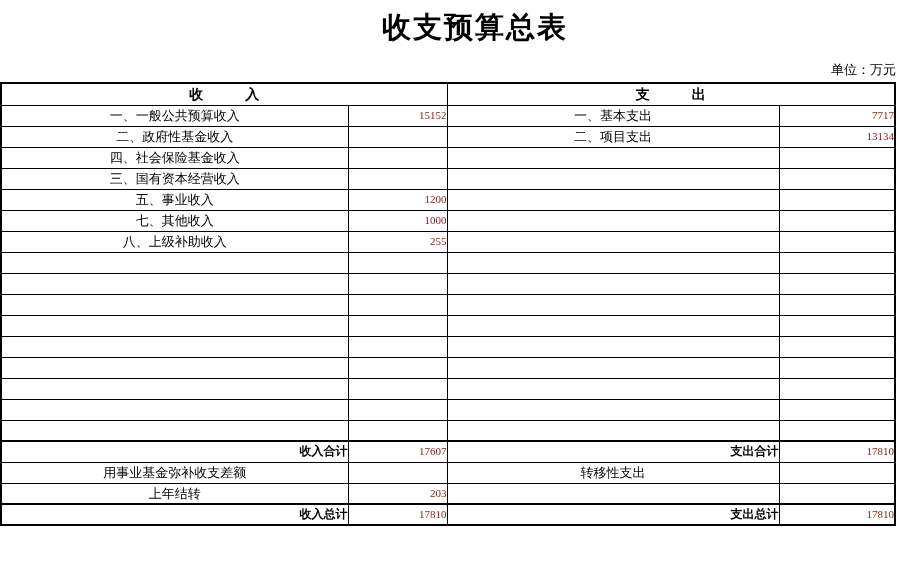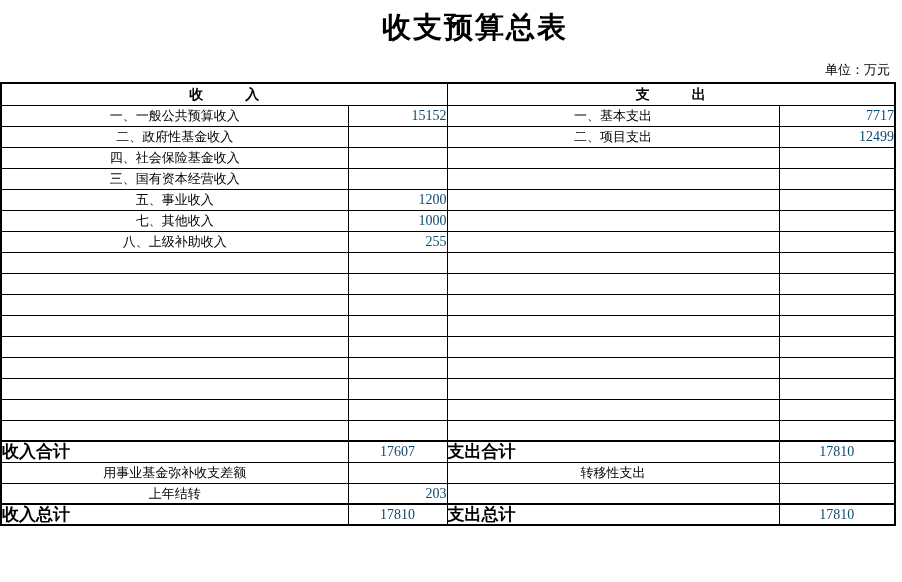--- a/index.html
+++ b/index.html
@@ -15,21 +15,21 @@
     font-weight: bold;
     padding-top: 9px;
     line-height: 36px;
     letter-spacing: 2px;
     height: 40px;
     margin-left: 48px;
   }
   .unit {
     text-align: right;
     font-size: 13px;
-    padding-right: 12px;
+    padding-right: 6px;
     margin-top: 12px;
     line-height: 18px;
     margin-bottom: 3px;
   }
   table.budget {
     border-collapse: collapse;
     table-layout: fixed;
     width: 894px;
     margin-left: 0;
     border: 2px solid #000;
@@ -44,31 +44,31 @@
   tr.hdr  { height: 22px; }
   tr.row  { height: 21px; }
   th { font-size: 14px; font-weight: bold; text-align: center; }
   td.lbl {
     font-size: 13px;
     text-align: center;
     padding: 0 4px;
   }
   td.val {
     font-family: "Liberation Serif", serif;
-    font-size: 14px;
-    color: #0c4a6e;
+    font-size: 11px;
+    color: #7f1d1d;
     text-align: right;
     padding: 0 6px;
   }
   tr.sum td.lbl {
-    text-align: left;
+    text-align: right;
     font-weight: bold;
-    font-size: 17px;
-  }
-  tr.thick th, tr.thick td { border-top: 2px solid #000; text-align: center; }
+    font-size: 12px;
+  }
+  tr.thick th, tr.thick td { border-top: 2px solid #000; }
 </style>
 </head>
 <body>
 
 <div class="title">收支预算总表</div>
 <div class="unit">单位：万元</div>
 
 <table class="budget">
   <colgroup>
     <col style="width:347px">
@@ -86,21 +86,21 @@
     <tr class="row">
       <td class="lbl">一、一般公共预算收入</td>
       <td class="val">15152</td>
       <td class="lbl">一、基本支出</td>
       <td class="val">7717</td>
     </tr>
     <tr class="row">
       <td class="lbl">二、政府性基金收入</td>
       <td class="val"></td>
       <td class="lbl">二、项目支出</td>
-      <td class="val">12499</td>
+      <td class="val">13134</td>
     </tr>
     <tr class="row">
       <td class="lbl">四、社会保险基金收入</td>
       <td class="val"></td>
       <td class="lbl"></td>
       <td class="val"></td>
     </tr>
     <tr class="row">
       <td class="lbl">三、国有资本经营收入</td>
       <td class="val"></td>

